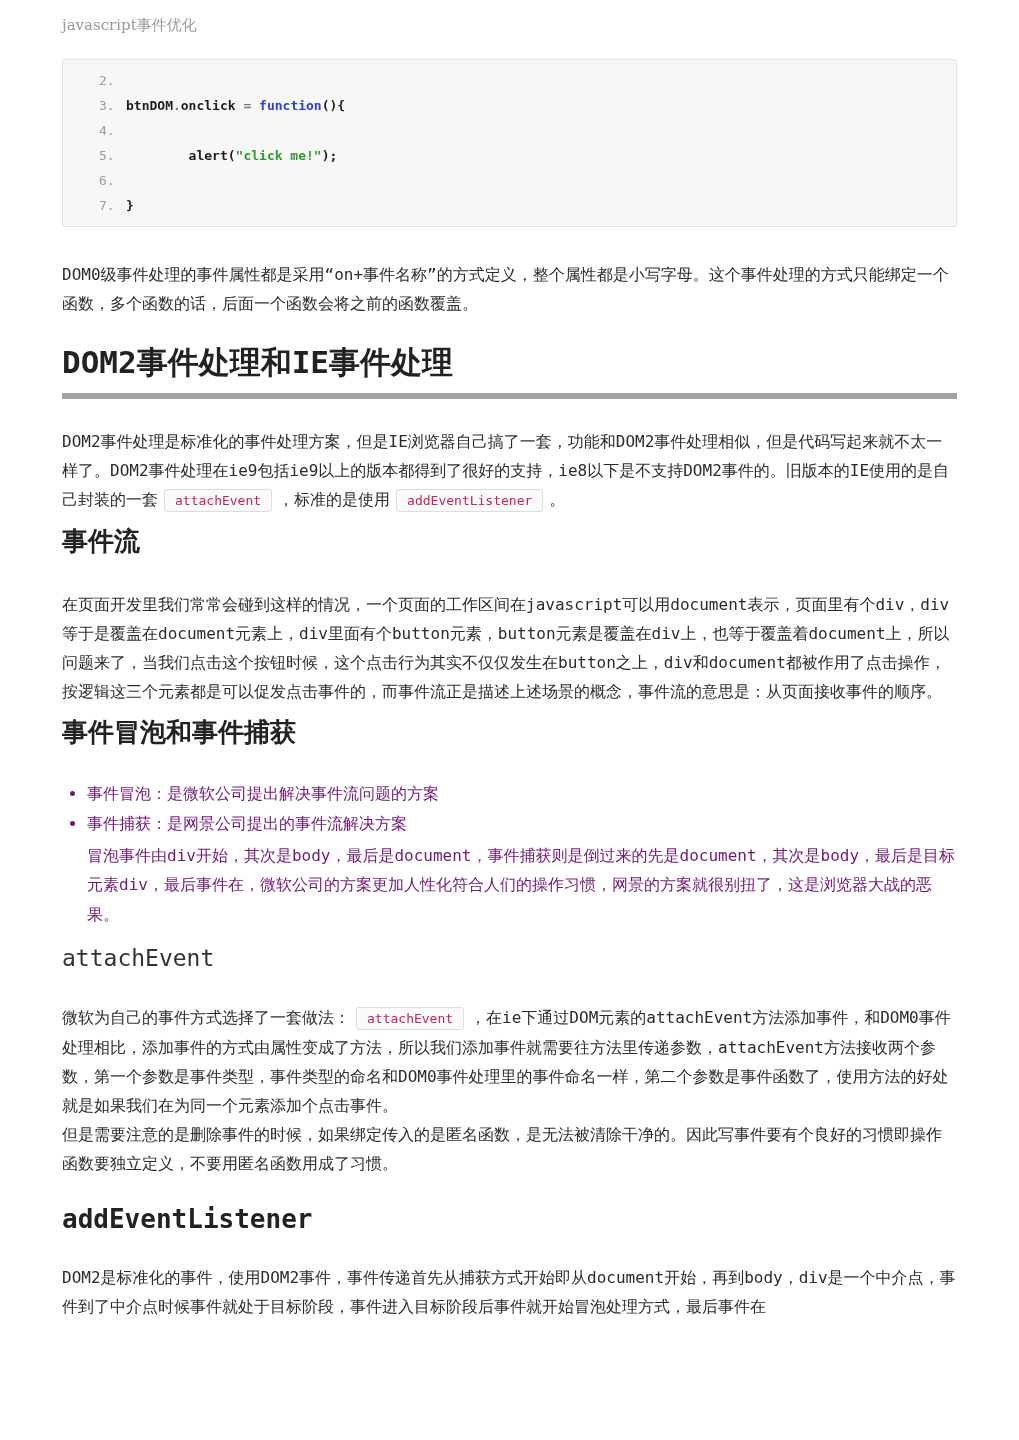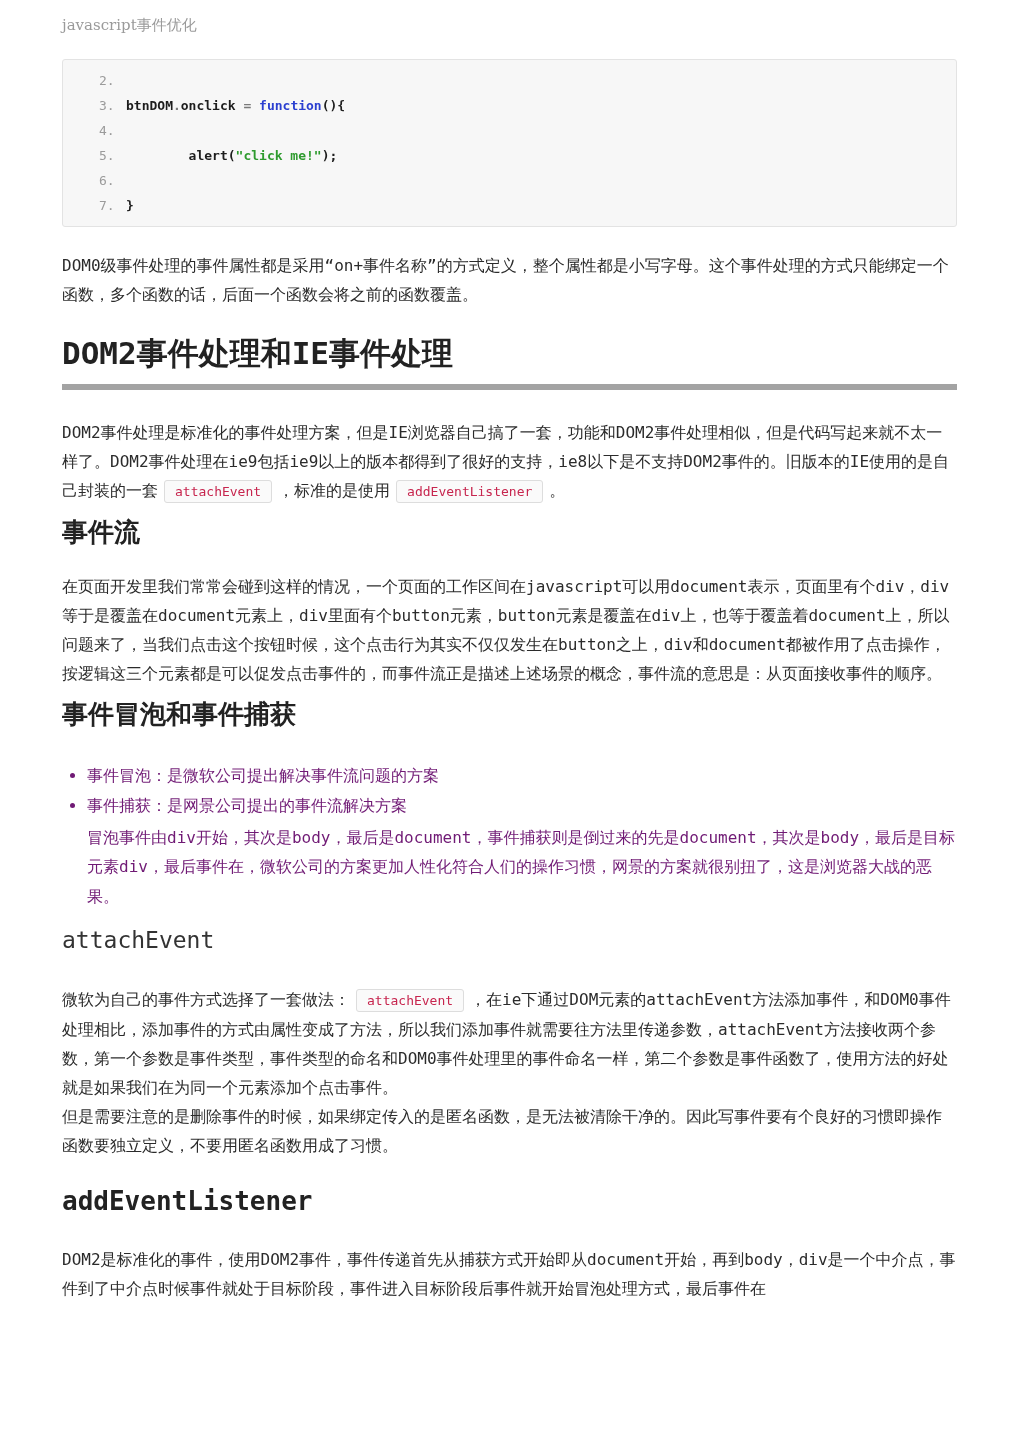--- a/index.html
+++ b/index.html
@@ -44,21 +44,21 @@
   }
   .seg-pln { color: #1d1d1d; text-align: center; }
   .seg-pun { color: #7a7a7a; }
   .seg-kwd { color: #2b3fd0; }
   .seg-str { color: #2e9b2e; }
 
   
   p.body-text {
     font-size: 16px;
     line-height: 29px;
-    margin-top: 24px;
+    margin-top: 33px;
     color: #2b2b2b;
   }
   p.mt-sm { margin-top: 0; }
   p.mt-md { margin-top: 28px; }
   p.mt-lg { margin-top: 30px; }
 
   h1.doc-h1 {
     margin-top: 26px;
     font-size: 31px;
     font-weight: 700;

